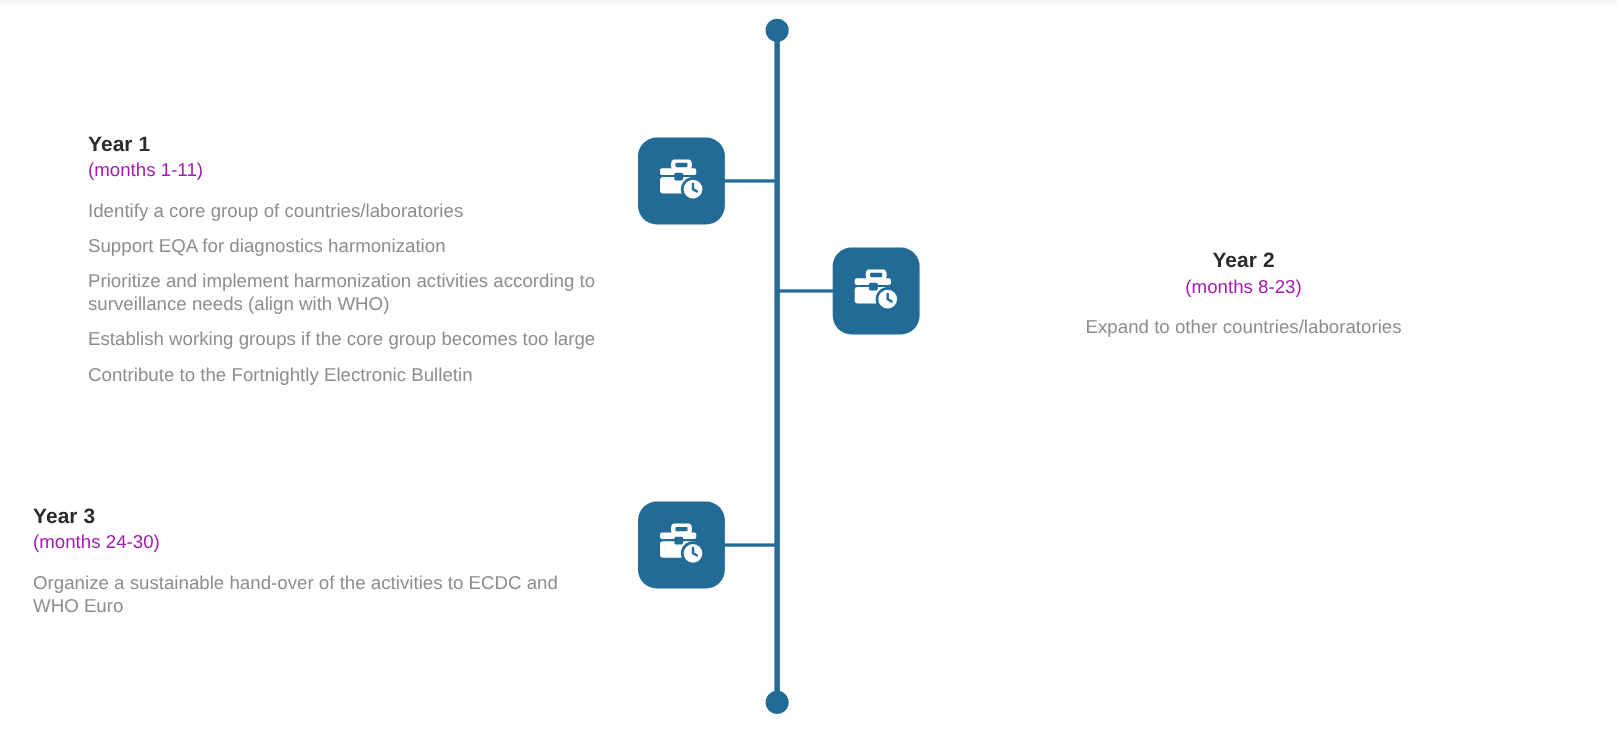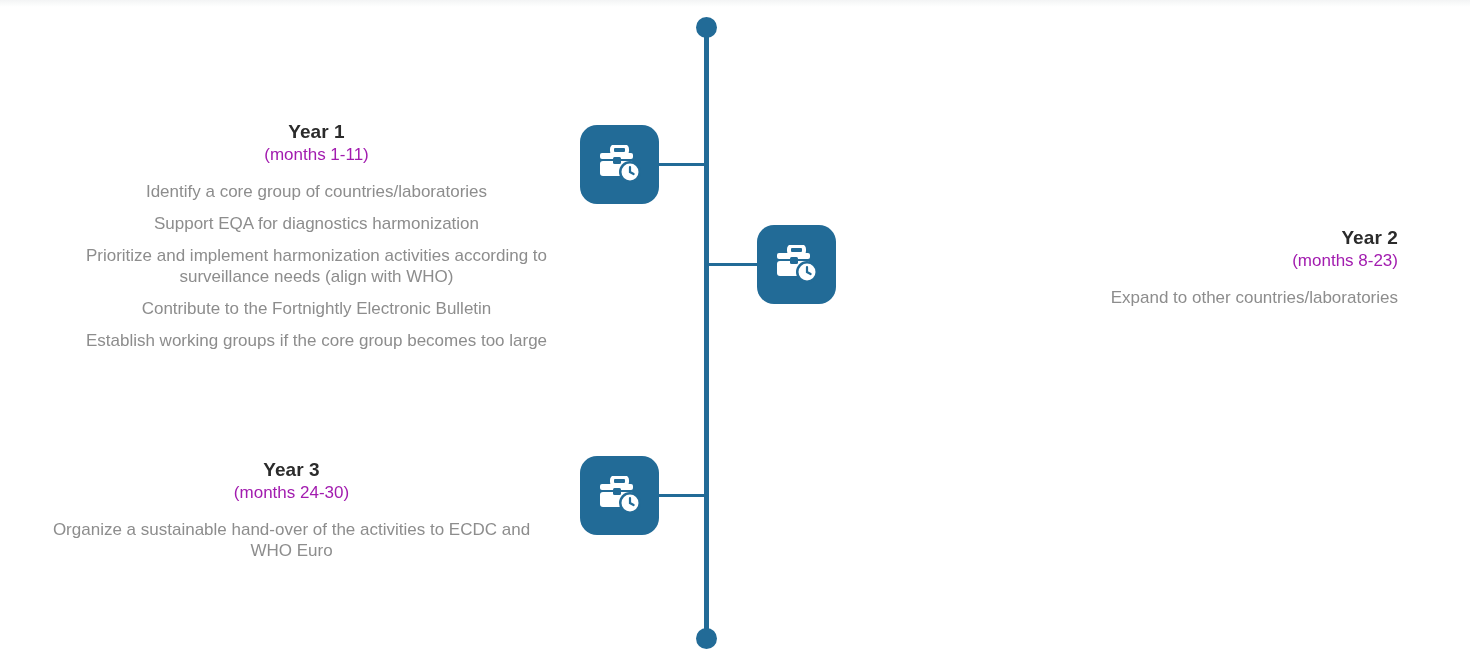--- a/index.html
+++ b/index.html
@@ -69,22 +69,22 @@
   .icon-tile svg {
     position: absolute;
     left: 50%;
     top: 50%;
     transform: translate(-50%, -50%);
     display: block;
   }
 
   
   .block { position: absolute; }
-  .block.right-aligned { text-align: center; }
-  .block.left-aligned  { text-align: right; }
+  .block.right-aligned { text-align: left; }
+  .block.left-aligned  { text-align: center; }
 
   .year-title {
     font-size: 19px;
     font-weight: 700;
     color: #2b2b2b;
     letter-spacing: 0.1px;
     line-height: 23px;
     margin: 0;
   }
   .year-months {
@@ -161,22 +161,22 @@
     </svg>
   </div>
 
   <div class="block year1 right-aligned">
     <p class="year-title">Year 1</p>
     <p class="year-months">(months 1-11)</p>
     <ul class="items">
       <li>Identify a core group of countries/laboratories</li>
       <li>Support EQA for diagnostics harmonization</li>
       <li>Prioritize and implement harmonization activities according to surveillance needs (align with WHO)</li>
+      <li>Establish working groups if the core group becomes too large</li>
       <li>Contribute to the Fortnightly Electronic Bulletin</li>
-      <li>Establish working groups if the core group becomes too large</li>
     </ul>
   </div>
 
   <div class="block year2 left-aligned">
     <p class="year-title">Year 2</p>
     <p class="year-months">(months 8-23)</p>
     <ul class="items">
       <li>Expand to other countries/laboratories</li>
     </ul>
   </div>

